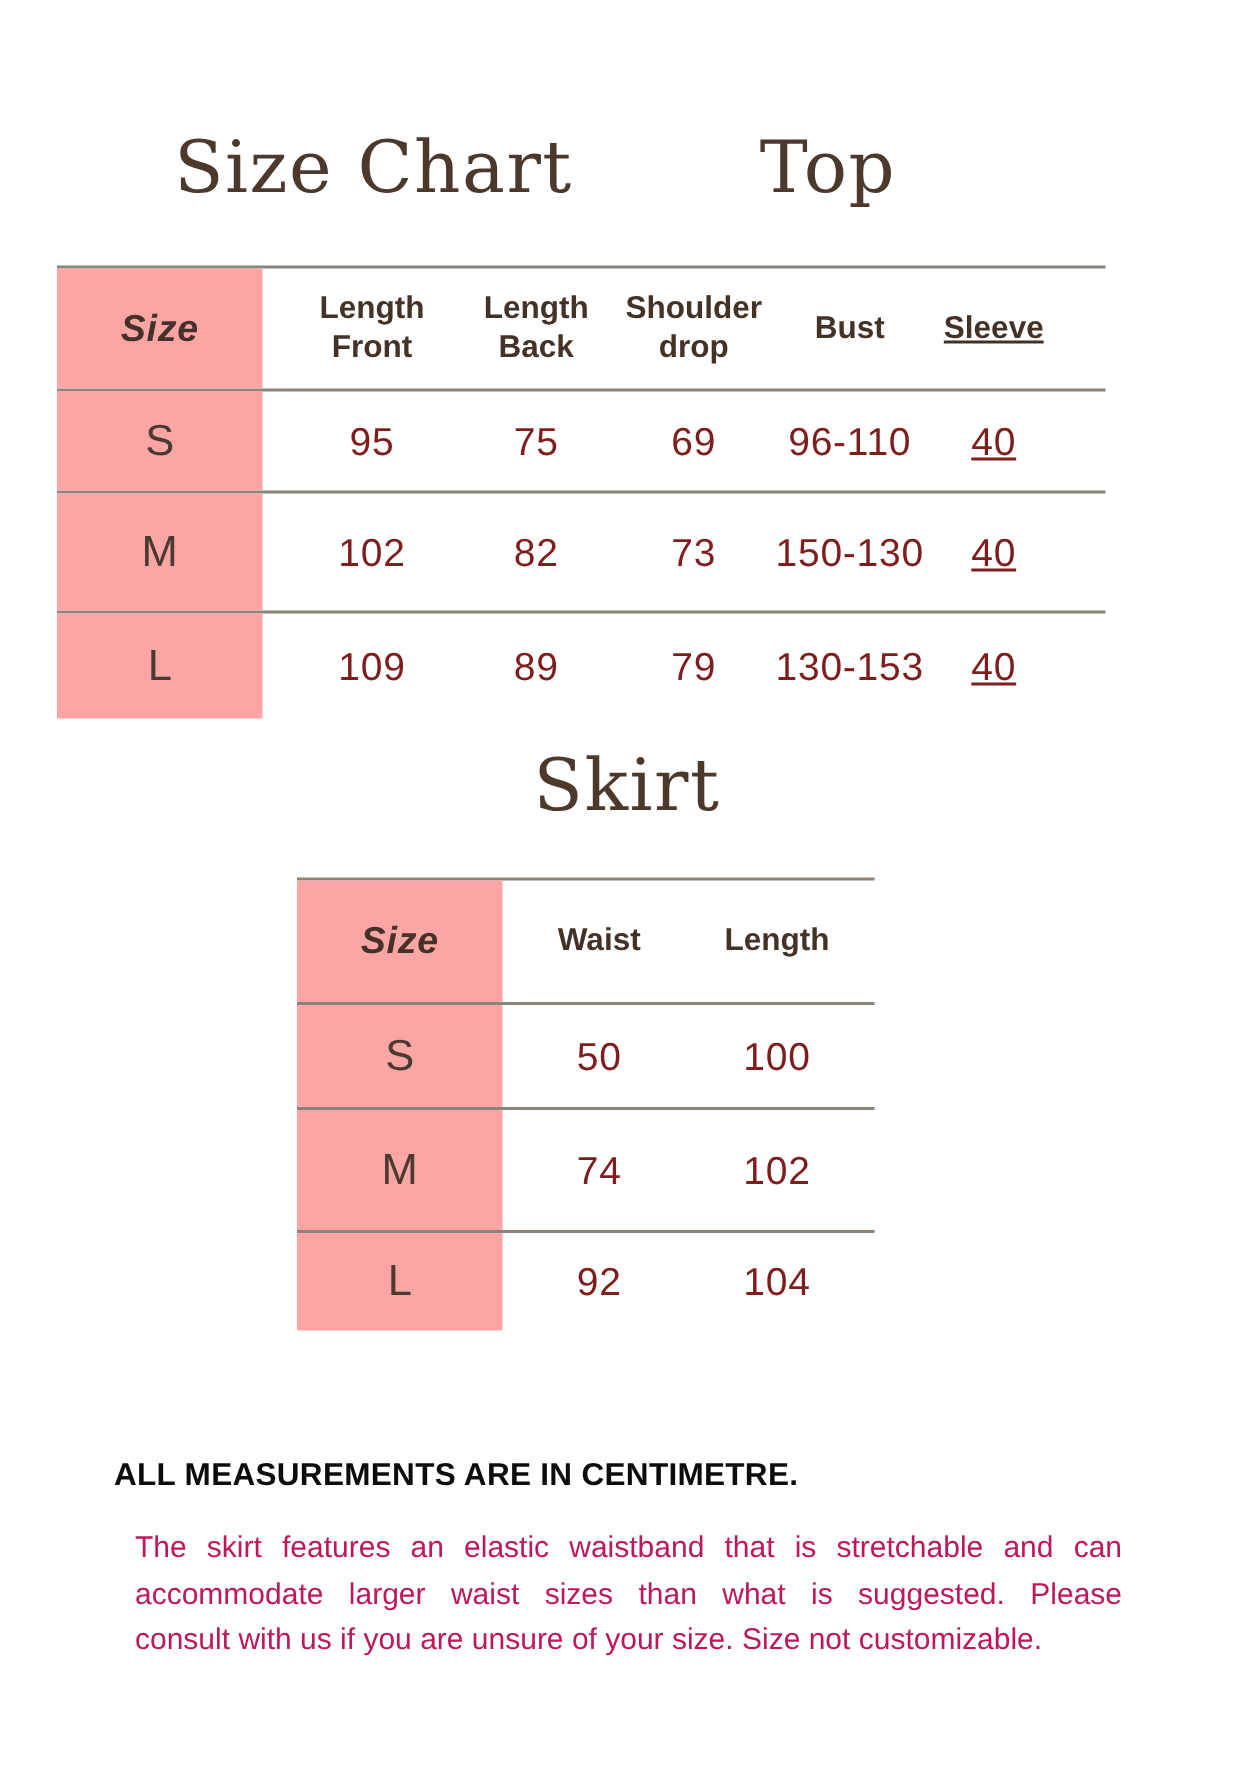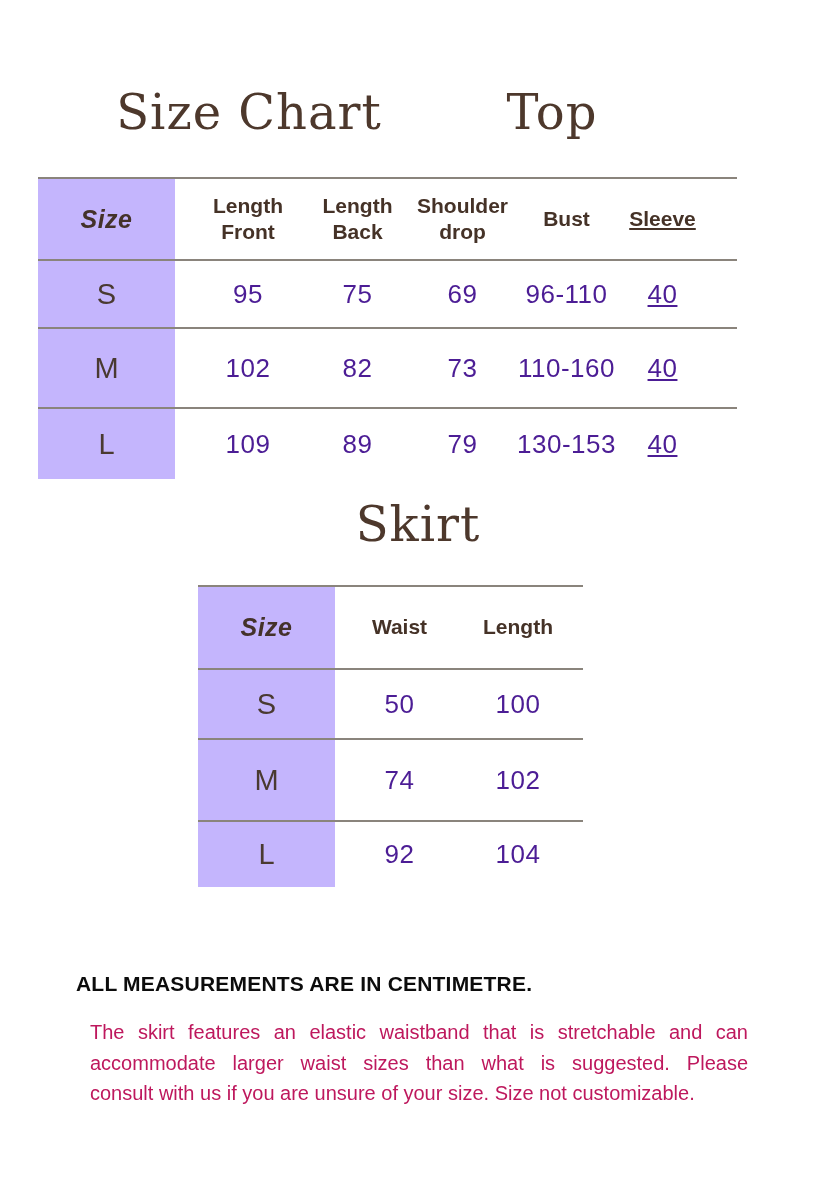--- a/index.html
+++ b/index.html
@@ -30,31 +30,31 @@
 
   
   .sizing-table { position: absolute; border-top: 2px solid #8a847c; box-sizing: border-box; }
   .t-row { display: grid; box-sizing: border-box; }
   .t-row.bordered { border-bottom: 2px solid #8a847c; }
   .cell {
     display: flex; align-items: center; justify-content: center;
     box-sizing: border-box;
     text-align: center;
   }
-  .size-col { background: #c4b5fd; }
+  .size-col { background: #fca5a5; }
   .hdr {
     font-weight: 700; font-size: 21px; line-height: 1.25;
     color: #453227; white-space: pre-line;
   }
   .hdr-size {
     font-style: italic; font-weight: 700; font-size: 25px;
     color: #44322a; letter-spacing: 0.5px;
   }
   .size-letter { font-size: 29px; font-weight: 400; color: #4a3a31; }
-  .num { font-size: 26px; color: #4c1d95; letter-spacing: 0.5px; }
+  .num { font-size: 26px; color: #7f1d1d; letter-spacing: 0.5px; }
 
   
   #top-table { left: 38px; top: 177px; width: 699px; }
   #top-table .t-row { grid-template-columns: 137px 130px 105px 105px 103px 119px; }
   #top-table .r-hdr { height: 82px; }
   #top-table .r-s   { height: 68px; }
   #top-table .r-m   { height: 80px; }
   #top-table .r-l   { height: 70px; }
   #top-table .c1 { padding-left: 16px; }
   #top-table .c5 { padding-right: 30px; text-decoration: underline; }
@@ -108,21 +108,21 @@
       <div class="cell num c2">75</div>
       <div class="cell num c3">69</div>
       <div class="cell num c4">96-110</div>
       <div class="cell num c5">40</div>
     </div>
     <div class="t-row r-m bordered">
       <div class="cell size-col size-letter">M</div>
       <div class="cell num c1">102</div>
       <div class="cell num c2">82</div>
       <div class="cell num c3">73</div>
-      <div class="cell num c4">110-160</div>
+      <div class="cell num c4">150-130</div>
       <div class="cell num c5">40</div>
     </div>
     <div class="t-row r-l">
       <div class="cell size-col size-letter">L</div>
       <div class="cell num c1">109</div>
       <div class="cell num c2">89</div>
       <div class="cell num c3">79</div>
       <div class="cell num c4">130-153</div>
       <div class="cell num c5">40</div>
     </div>

